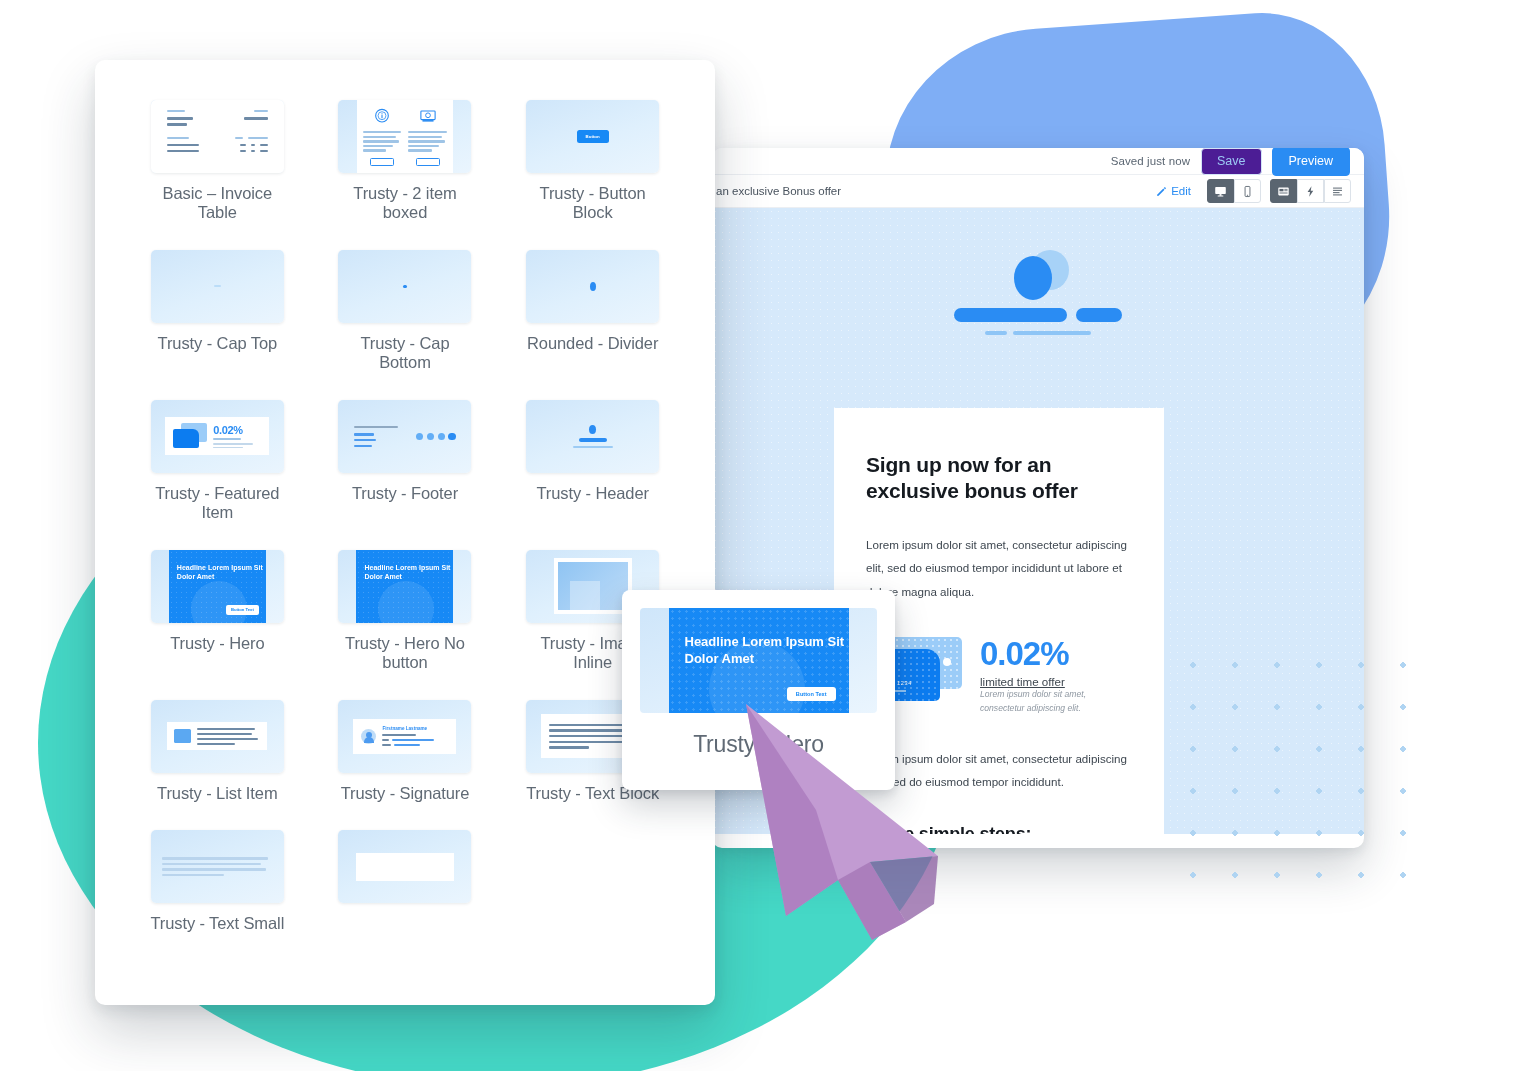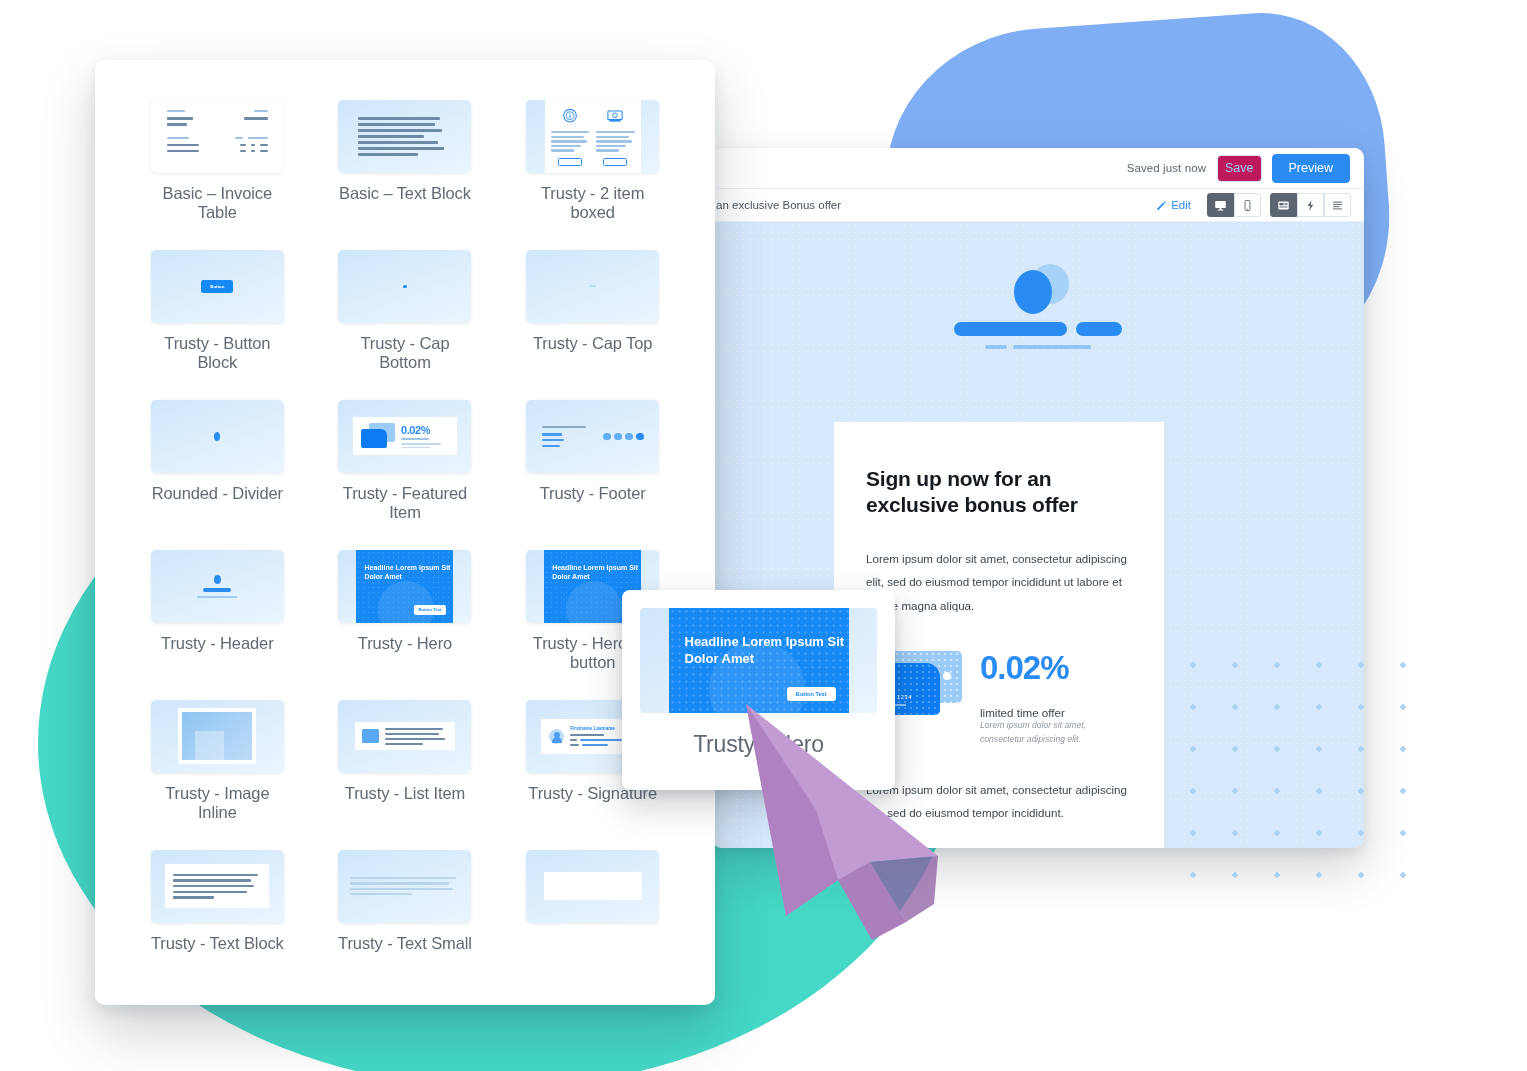--- a/index.html
+++ b/index.html
@@ -29,28 +29,28 @@
   }
 
   
   .editor-window{
     position:absolute;left:712px;top:148px;width:652px;height:700px;
     background:#ffffff;border-radius:10px;
     box-shadow:0 22px 46px rgba(31,45,61,.20), 0 4px 12px rgba(31,45,61,.10);
     overflow:hidden;
   }
   .editor-topbar{
-    height:41px;background:#fff;display:flex;align-items:center;
+    height:27px;background:#fff;display:flex;align-items:center;
     justify-content:flex-end;padding:0 14px 0 0;box-sizing:border-box;
     border-bottom:1px solid #ECEFF3;
   }
   .saved-note{font-size:11.5px;color:#5B6672;margin-right:11px;letter-spacing:.1px;}
   .btn-save{
-    font-size:12.5px;color:#9CC9F5;background:#be185d;border:1px solid #D2E4F7;
-    border-radius:4px;padding:5px 7px;margin-right:10px;line-height:1.2;
+    font-size:12.5px;color:#9CC9F5;background:#4c1d95;border:1px solid #D2E4F7;
+    border-radius:4px;padding:5px 15px;margin-right:10px;line-height:1.2;
   }
   .btn-preview{
     font-size:12.5px;color:#fff;background:#2A8CF3;border:1px solid #2A8CF3;
     border-radius:4px;padding:6px 16px;line-height:1.2;font-weight:400;
   }
 
   .editor-subbar{
     height:33px;background:#fff;display:flex;align-items:center;
     padding:0 13px 0 0;box-sizing:border-box;border-bottom:1px solid #ECEFF3;
   }
@@ -101,21 +101,21 @@
     background-image:radial-gradient(rgba(255,255,255,.55) .7px,transparent .8px);background-size:6px 6px;
   }
   .card-art .cc-front{
     position:absolute;left:0;top:12px;width:74px;height:52px;border-radius:5px 14px 5px 5px;background:#0C7CF0;
     background-image:radial-gradient(rgba(255,255,255,.28) .7px,transparent .8px);background-size:6px 6px;
   }
   .card-art .cc-dot{position:absolute;right:11px;top:21px;width:8px;height:8px;border-radius:50%;background:#fff;}
   .card-art .cc-num{position:absolute;left:14px;bottom:15px;font-size:5.6px;color:#fff;letter-spacing:.6px;}
   .card-art .cc-line{position:absolute;left:14px;bottom:9px;width:26px;height:1.5px;background:#8FC4F6;}
   .featured-stat{font-size:33px;font-weight:bold;color:#2A8CF3;line-height:1;letter-spacing:-1px;}
-  .featured-sub{font-size:11.6px;color:#3E4750;margin-top:22px;}
+  .featured-sub{font-size:11.6px;color:#3E4750;margin-top:5px;text-decoration:underline;}
   .featured-note{font-size:8.6px;font-style:italic;color:#8F98A2;line-height:1.6;}
   .email-para2{font-size:11.6px;line-height:2.0;color:#3E4750;margin:32px 0 0 0;}
   .steps-title{font-size:18px;font-weight:bold;color:#151A20;margin:30px 0 0 0;letter-spacing:-.2px;}
 
   
   .panel{
     position:absolute;left:95px;top:60px;width:620px;height:945px;
     background:#fff;border-radius:10px;
     box-shadow:0 26px 54px rgba(31,45,61,.22), 0 6px 14px rgba(31,45,61,.10);
     padding:40px 52px 0 52px;box-sizing:border-box;overflow:hidden;
@@ -361,34 +361,20 @@
                 <div class="lbl d" style="width:6px"></div>
                 <div class="lbl d" style="width:4px"></div>
                 <div class="lbl d" style="width:8px"></div>
               </div>
             </div>
         </div>
       </div>
       <div class="tpl-label">Basic – Invoice Table</div>
     </div>
 
-    <div class="tpl-item">
-      <div class="tpl-thumb">
-        <div class="mini-text">
-          <div class="lbl d" style="width:88%"></div>
-            <div class="lbl d" style="width:82%"></div>
-          <div class="lbl d" style="width:90%"></div>
-            <div class="lbl d" style="width:70%"></div>
-          <div class="lbl d" style="width:86%"></div>
-            <div class="lbl d" style="width:92%"></div>
-          <div class="lbl d" style="width:64%"></div>
-        </div>
-      </div>
-      <div class="tpl-label">Basic – Text Block</div>
-    </div>
 
     <div class="tpl-item">
       <div class="tpl-thumb">
         <div class="mini-2box">
           <div class="box-col">
             <svg class="box-ic" viewBox="0 0 24 24">
               <circle cx="12" cy="11" r="8" fill="none" stroke="#2A8CF3" stroke-width="1.4"></circle>
               <circle cx="12" cy="11" r="5" fill="none" stroke="#2A8CF3" stroke-width="1"></circle>
               <rect x="11.3" y="8" width="1.4" height="1.4" fill="#2A8CF3"></rect>
               <rect x="11.3" y="10.2" width="1.4" height="4" fill="#2A8CF3"></rect>
@@ -426,30 +412,30 @@
       <div class="tpl-thumb">
         <div class="btn-chip">
           <span>Button</span>
         </div>
       </div>
       <div class="tpl-label">Trusty - Button Block</div>
     </div>
 
     <div class="tpl-item">
       <div class="tpl-thumb">
+        <div class="cap-bar"></div>
+      </div>
+      <div class="tpl-label">Trusty - Cap Top</div>
+    </div>
+
+    <div class="tpl-item">
+      <div class="tpl-thumb">
         <div class="cap-dot"></div>
       </div>
       <div class="tpl-label">Trusty - Cap Bottom</div>
-    </div>
-
-    <div class="tpl-item">
-      <div class="tpl-thumb">
-        <div class="cap-bar"></div>
-      </div>
-      <div class="tpl-label">Trusty - Cap Top</div>
     </div>
 
     <div class="tpl-item">
       <div class="tpl-thumb">
         <div class="divider-dot"></div>
       </div>
       <div class="tpl-label">Rounded - Divider</div>
     </div>
 
     <div class="tpl-item">

